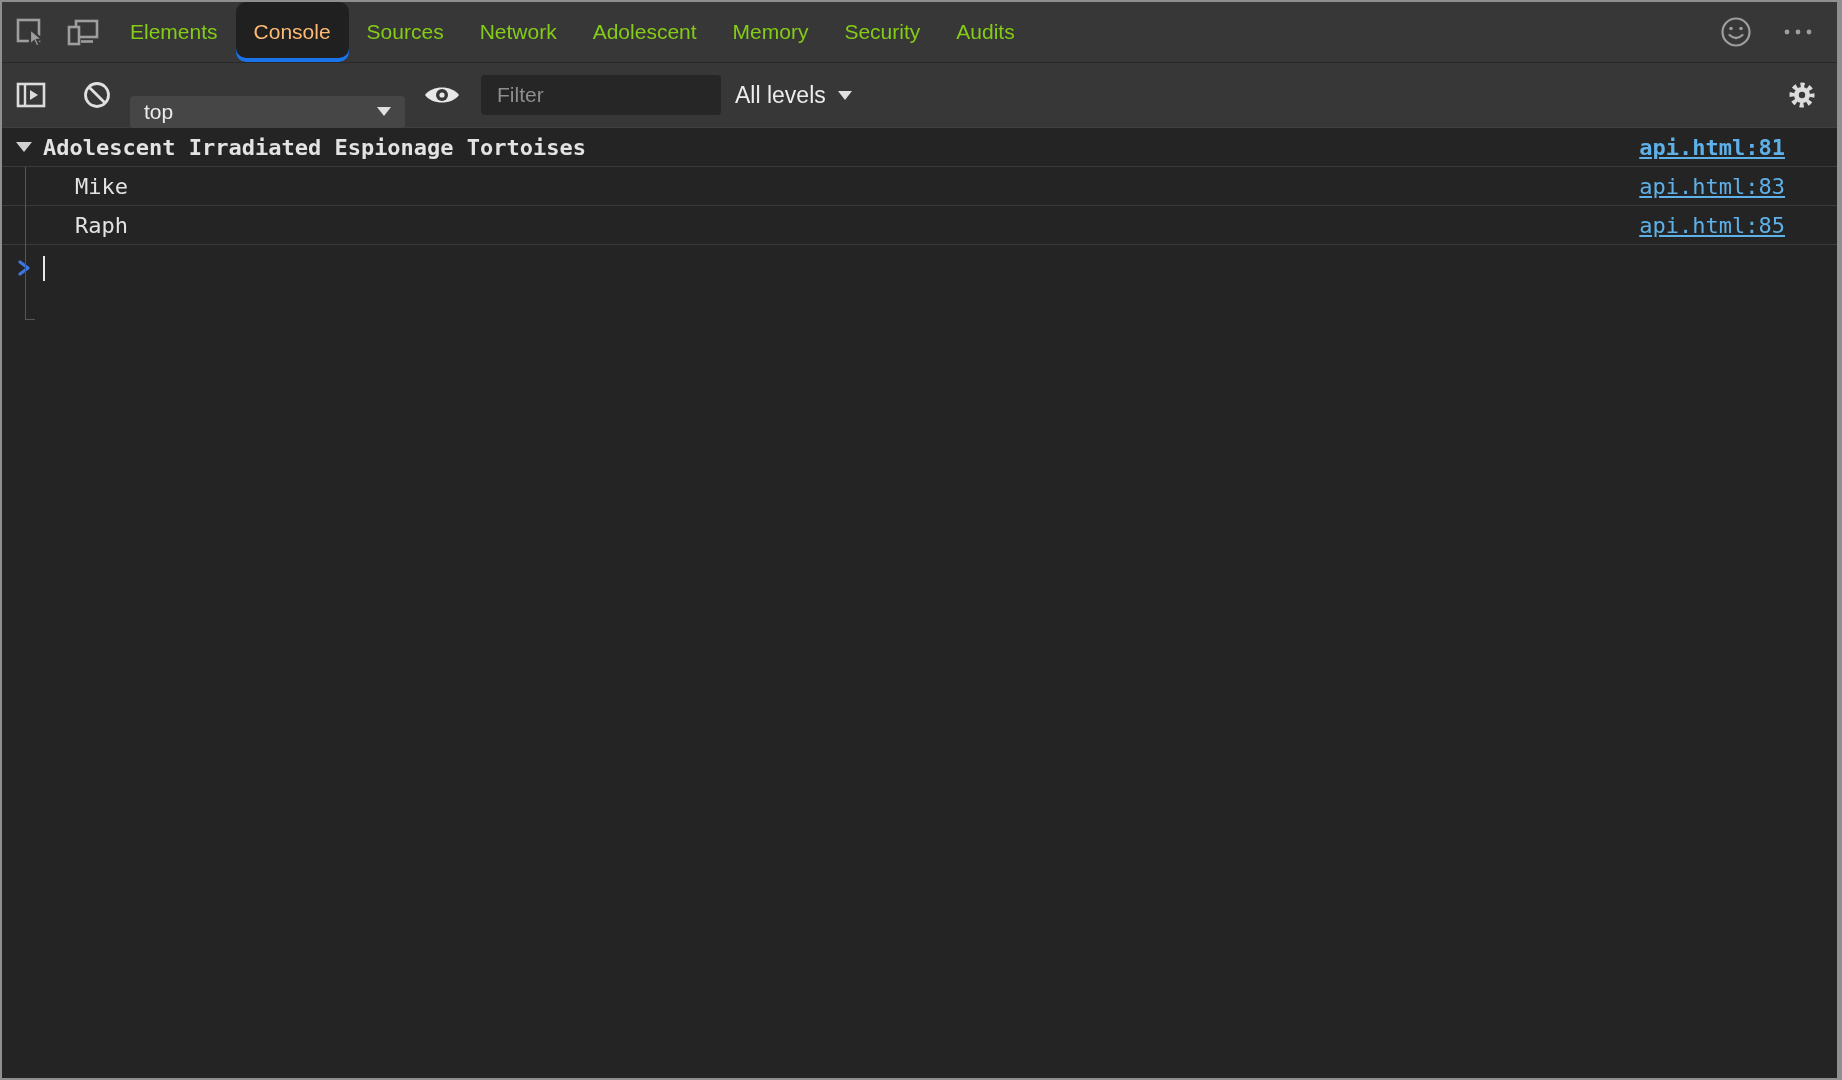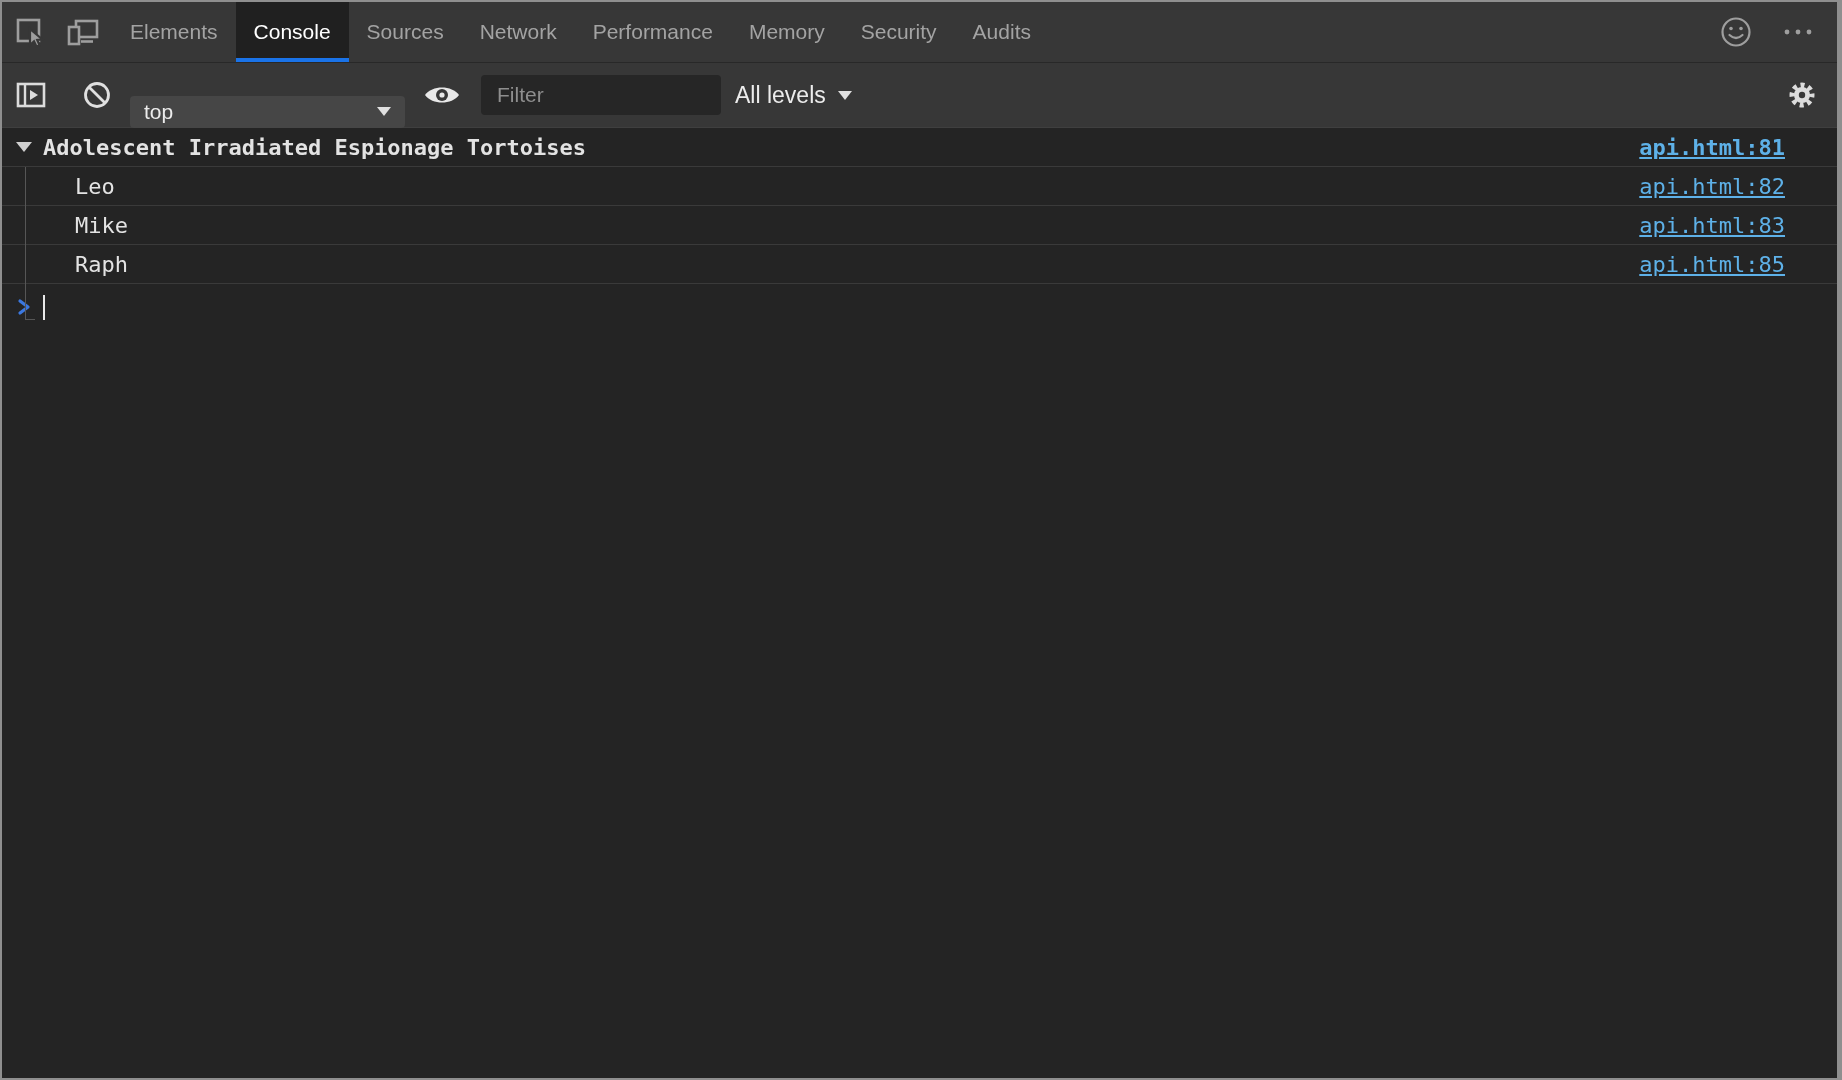--- a/index.html
+++ b/index.html
@@ -14,25 +14,26 @@
   
   .tabbar {
     display:flex; align-items:stretch; height:61px;
     background:#373737; border-bottom:1px solid #282828;
   }
   .tabbar-icons { display:flex; align-items:center; gap:20px; padding-left:12px; }
   .icon-btn { display:flex; align-items:center; justify-content:center; cursor:pointer; }
   .tabs { display:flex; margin-left:12px; height:100%; }
   .tab {
     display:flex; align-items:center; padding:0 18px;
-    font-size:21px; color:#a3a3a3; white-space:nowrap; cursor:pointer;
+    font-size:21px; color:#84cc16; white-space:nowrap; cursor:pointer;
   }
   .tab.active {
-    background:#202020; color:#ffffff;
+    background:#202020; color:#fdba74;
     box-shadow: inset 0 -4px 0 0 #1a73e8;
+    border-radius: 10px;
   }
   .tabbar-right { margin-left:auto; display:flex; align-items:center; gap:30px; padding-right:24px; }
 
   
   .toolbar {
     display:flex; align-items:center; height:65px;
     background:#373737; border-bottom:1px solid #3f3f3f;
     padding:0 20px 0 12px;
   }
   .tb-gap-sm { margin-left:18px; }
@@ -115,21 +116,21 @@
           <rect x="3" y="11" width="10" height="17" fill="#373737" stroke="#9e9e9e" stroke-width="2.6"></rect>
         </svg>
       </div>
     </div>
 
     <div class="tabs">
       <div class="tab">Elements</div>
       <div class="tab active">Console</div>
       <div class="tab">Sources</div>
       <div class="tab">Network</div>
-      <div class="tab">Performance</div>
+      <div class="tab">Adolescent</div>
       <div class="tab">Memory</div>
       <div class="tab">Security</div>
       <div class="tab">Audits</div>
     </div>
 
     <div class="tabbar-right">
       <div class="icon-btn">
         <svg width="34" height="34" viewBox="0 0 34 34">
           <circle cx="17" cy="17" r="13.5" fill="none" stroke="#9e9e9e" stroke-width="2.2"></circle>
           <circle cx="12" cy="13.5" r="1.8" fill="#9e9e9e"></circle>
@@ -193,24 +194,20 @@
 
   <div class="console">
 
     <div class="crow group-header">
       <span class="disc-caret"></span>
       <span>Adolescent Irradiated Espionage Tortoises</span>
       <span class="src">api.html:81</span>
     </div>
 
     <div class="crow">
-      <span class="msg">Leo</span>
-      <span class="src">api.html:82</span>
-    </div>
-    <div class="crow">
       <span class="msg">Mike</span>
       <span class="src">api.html:83</span>
     </div>
     <div class="crow">
       <span class="msg">Raph</span>
       <span class="src">api.html:85</span>
     </div>
 
     <div class="guide"></div>
 

